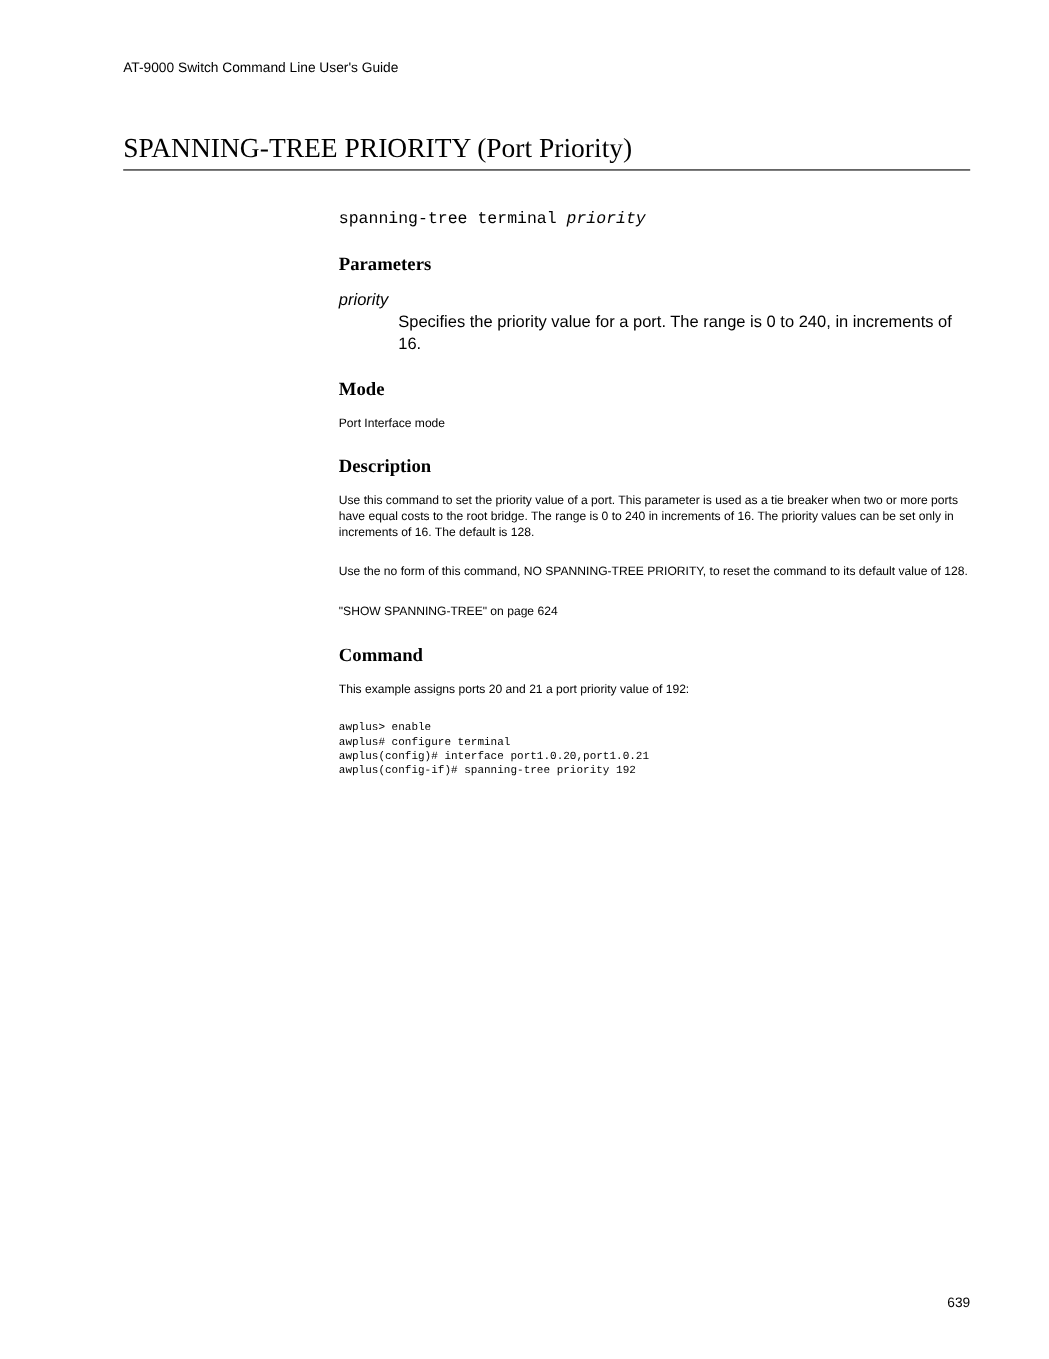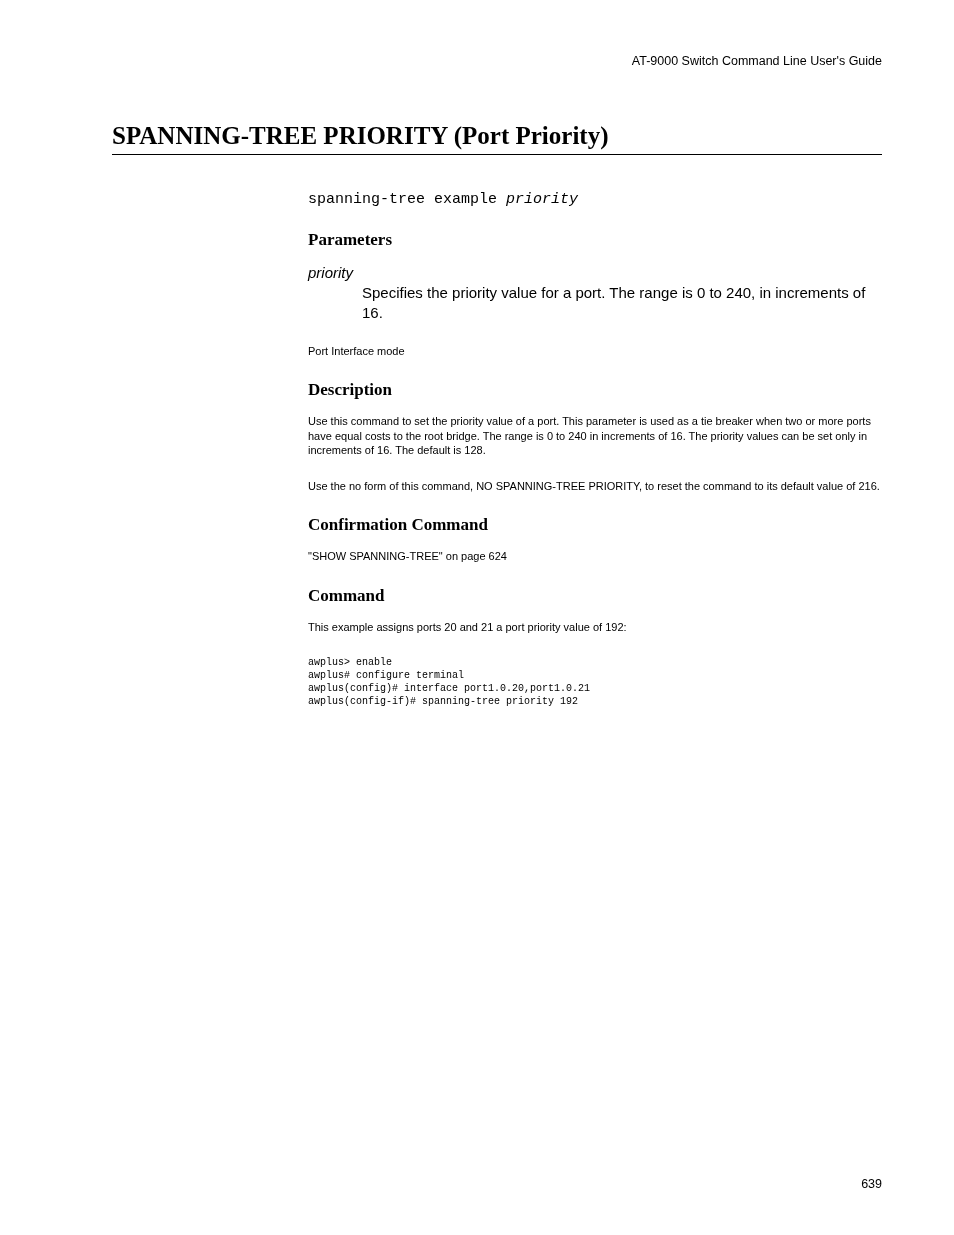--- a/index.html
+++ b/index.html
@@ -14,27 +14,27 @@
     box-sizing: border-box;
   }
   .page {
     padding: 54px 72px 40px 112px;
     box-sizing: border-box;
     position: relative;
     height: 100%;
   }
   .header-line {
     font-size: 12.5px;
-    text-align: right;
+    text-align: left;
     margin-bottom: 54px;
     font-family: Arial, Helvetica, sans-serif;
   }
   .main-title {
     font-family: "Times New Roman", Times, serif;
-    font-weight: bold;
+    font-weight: normal;
     font-size: 25px;
     margin: 0 0 4px 0;
   }
   .title-rule {
     border: none;
     border-top: 1px solid #000;
     margin: 0 0 36px 0;
   }
   .content {
     margin-left: 196px;
@@ -91,33 +91,33 @@
 
 <div class="page">
 
   <div class="header-line">AT-9000 Switch Command Line User's Guide</div>
 
   <h1 class="main-title">SPANNING-TREE PRIORITY (Port Priority)</h1>
   <hr class="title-rule">
 
   <div class="content">
 
-    <p class="syntax-line"><span>spanning-tree example </span><span class="arg">priority</span></p>
+    <p class="syntax-line"><span>spanning-tree terminal </span><span class="arg">priority</span></p>
 
     <div class="section-heading">Parameters</div>
     <p class="param-name">priority</p>
     <p class="param-desc">Specifies the priority value for a port. The range is 0 to 240, in increments of 16.</p>
 
+    <div class="section-heading">Mode</div>
     <p class="body-text">Port Interface mode</p>
 
     <div class="section-heading">Description</div>
     <p class="body-text">Use this command to set the priority value of a port. This parameter is used as a tie breaker when two or more ports have equal costs to the root bridge. The range is 0 to 240 in increments of 16. The priority values can be set only in increments of 16. The default is 128.</p>
-    <p class="body-text">Use the no form of this command, NO SPANNING-TREE PRIORITY, to reset the command to its default value of 216.</p>
+    <p class="body-text">Use the no form of this command, NO SPANNING-TREE PRIORITY, to reset the command to its default value of 128.</p>
 
-    <div class="section-heading">Confirmation Command</div>
     <p class="body-text">"SHOW SPANNING-TREE" on page 624</p>
 
     <div class="section-heading">Command</div>
     <p class="body-text">This example assigns ports 20 and 21 a port priority value of 192:</p>
     <pre class="code-block">awplus&gt; enable
 awplus# configure terminal
 awplus(config)# interface port1.0.20,port1.0.21
 awplus(config-if)# spanning-tree priority 192</pre>
 
   </div>

